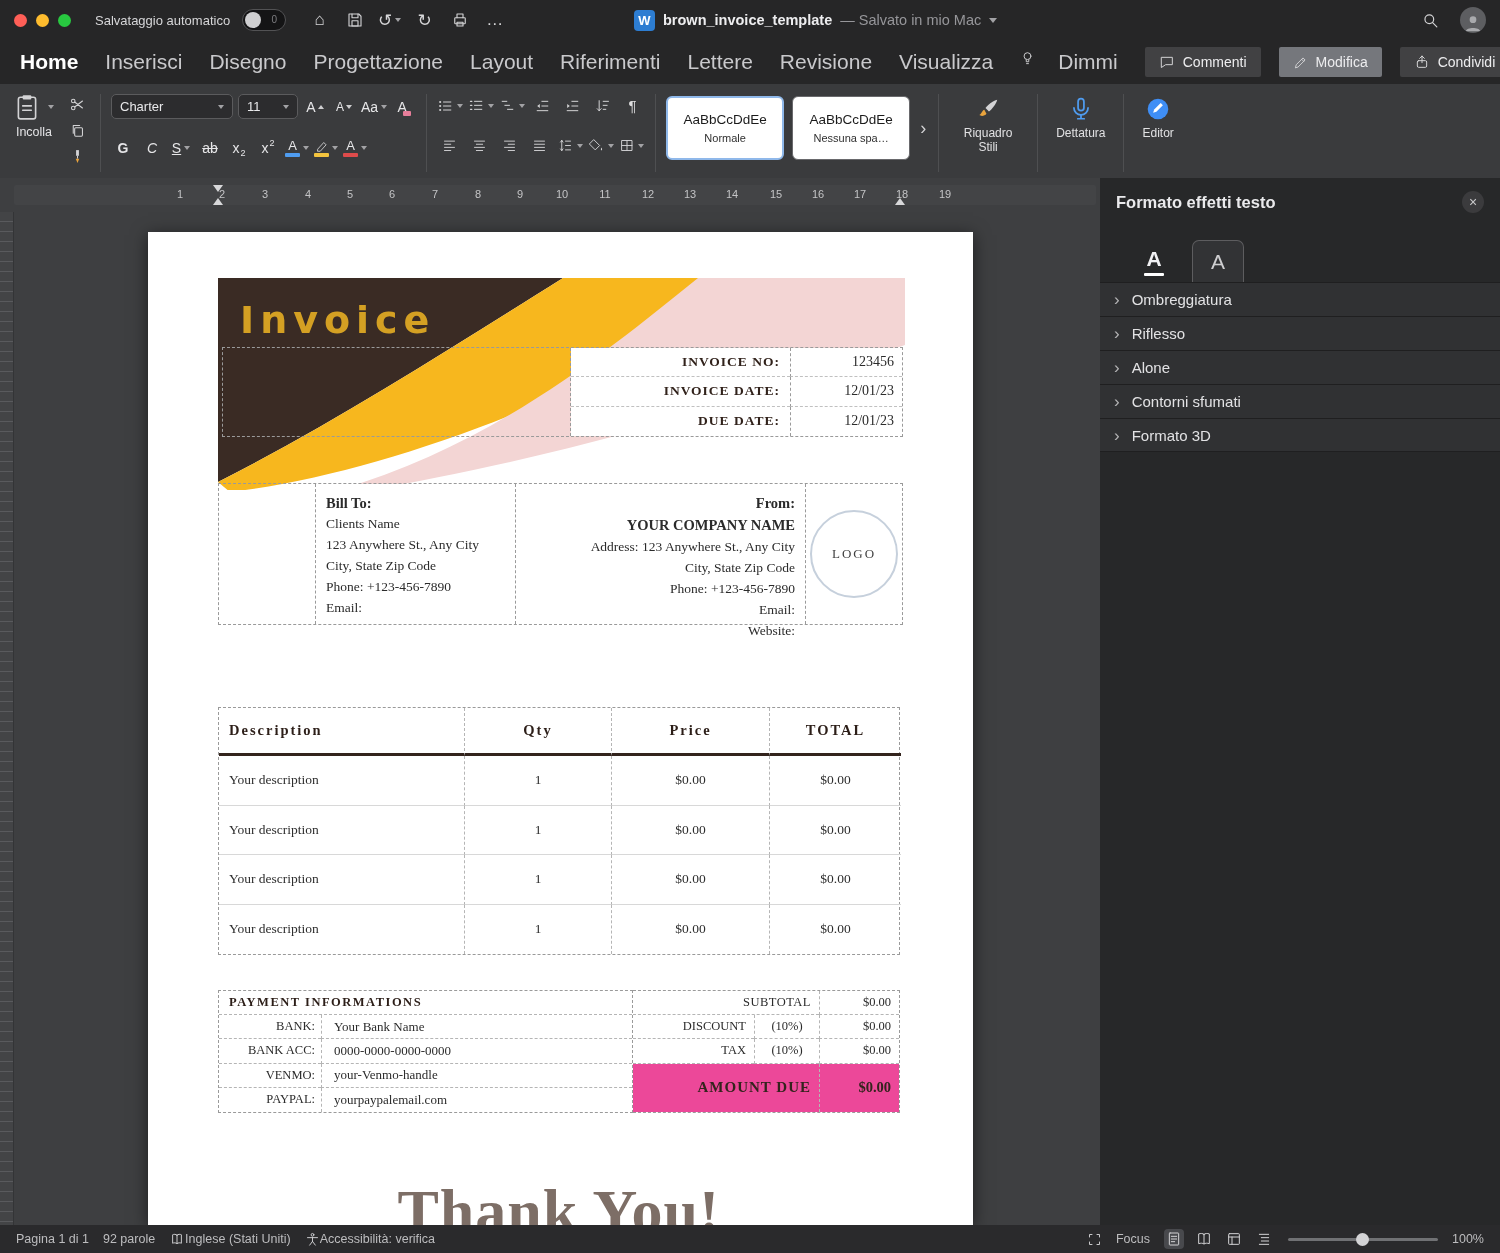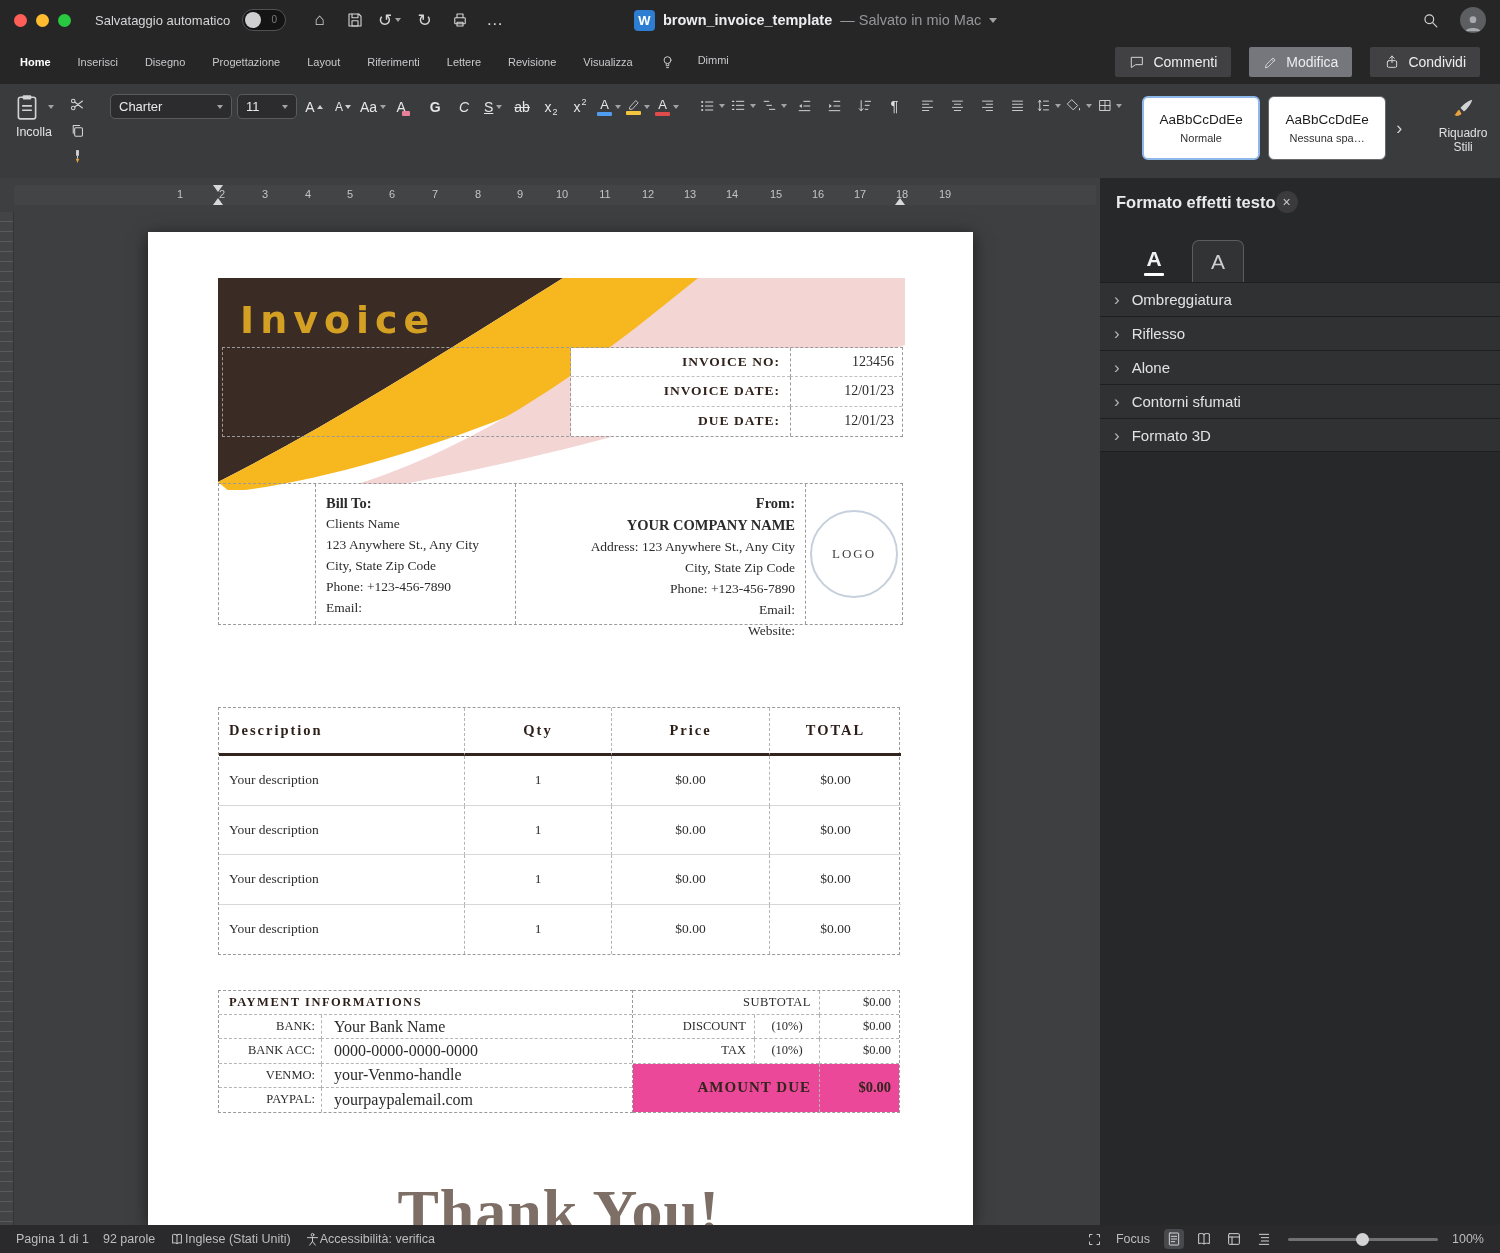--- a/index.html
+++ b/index.html
@@ -22,35 +22,35 @@
   .cv.sm{border-left-width:3.5px;border-right-width:3.5px;border-top-width:4px;margin-left:3px}
   .tb-title{position:absolute;left:634px;top:0;height:40px;display:flex;align-items:center;gap:8px}
   .word-badge{width:21px;height:21px;border-radius:4px;background:#2d7dd2;color:#fff;font-weight:700;font-size:13px;display:flex;align-items:center;justify-content:center}
   .doc-name{color:#ededef;font-weight:700;font-size:14.5px}
   .doc-status{color:#96969a;font-size:14.5px}
   .tb-right{margin-left:auto;display:flex;gap:16px;align-items:center}
   .avatar{width:26px;height:26px;border-radius:50%;background:#5d5e61;overflow:hidden;display:flex;align-items:flex-end;justify-content:center}
 
   
   .menubar{height:44px;background:#262627;display:flex;align-items:center;padding:0 20px;gap:27px}
-  .mtab{color:#c9c9cc;font-size:11px;white-space:nowrap}
+  .mtab{color:#c9c9cc;font-size:21px;white-space:nowrap}
   .mtab.active{color:#fff;font-weight:700}
   .dimmi{display:flex;gap:23px}
   .mb-right{margin-left:auto;display:flex;gap:18px}
   .pill{height:30px;border-radius:2px;display:flex;align-items:center;gap:8px;padding:0 14px;font-size:14px;color:#ededef;background:#414143}
   .pill.edit{background:#75777c}
 
   
   .ribbon{height:94px;background:#3a3b3d;display:flex;align-items:flex-start;padding:8px 10px 4px;gap:7px}
   .vsep{width:1px;align-self:stretch;background:#4e4f51;margin:2px 3px}
   .paste{display:flex;flex-direction:column;align-items:center;gap:4px;color:#e3e3e5;padding:1px 4px}
   .paste .lab{font-size:12.5px}
   .mini-col{display:flex;flex-direction:column;gap:3px;padding-top:1px}
   .icon-btn{min-width:25px;height:23px;display:flex;align-items:center;justify-content:center;border-radius:4px;color:#dededf}
-  .grp{display:flex;flex-direction:row;gap:8px;padding-top:2px}
+  .grp{display:flex;flex-direction:column;gap:17px;padding-top:2px}
   .frow{display:flex;align-items:center;gap:5px}
   .select{height:25px;background:#2c2c2e;border:1px solid #5b5b5d;border-radius:5px;color:#e9e9eb;font-size:13px;display:flex;align-items:center;justify-content:space-between;padding:0 8px;gap:8px}
   .fmt{min-width:24px;height:24px;display:flex;align-items:center;justify-content:center;color:#e6e6e8;font-size:14px;border-radius:4px}
   .b7{font-weight:700}.it{font-style:italic}.un{text-decoration:underline}.st{text-decoration:line-through}
   .ss{font-size:9px;margin-left:1px}
   .ss.up{align-self:flex-start;margin-top:2px}
   .ss.dn{align-self:flex-end;margin-bottom:2px}
   .abar{display:flex;flex-direction:column;align-items:center;line-height:1}
   .abar .l{font-size:13px;color:#e6e6e8}
   .bar{width:15px;height:4px;border-radius:1px;margin-top:1px}
@@ -109,36 +109,36 @@
   .it-h{display:flex;align-items:center;justify-content:center;font-weight:700;font-size:14.5px;letter-spacing:2px;color:#2c1e18;border-bottom:3px solid #33241d}
   .it-c{display:flex;align-items:center;justify-content:center;font-size:13.5px;color:#2e2e2e}
   .fc{justify-content:flex-start;padding-left:10px}
   .cl{border-left:1px dashed #b5b5b5}
   .rb{border-bottom:1px solid #d8d8d8}
 
   .pay{left:70px;top:758px;width:682px;height:123px;display:flex;z-index:2;font-size:12.5px}
   .pay-l{width:415px;border:1px dashed #9a9a9a;display:grid;grid-template-columns:102px 1fr;grid-template-rows:repeat(5,1fr);background:#fff}
   .pl-h{grid-column:1/3;display:flex;align-items:center;padding-left:10px;font-weight:700;letter-spacing:1.5px;color:#2c1e18;font-size:12.5px}
   .pl-lab{display:flex;align-items:center;justify-content:flex-end;padding-right:6px}
-  .pl-val{display:flex;align-items:center;padding-left:12px;border-left:1px dashed #b5b5b5;font-size:16px}
+  .pl-val{display:flex;align-items:center;padding-left:12px;border-left:1px dashed #b5b5b5;font-size:13px}
   .pbb{border-bottom:1px dashed #b5b5b5}
   .pay-r{flex:1;border:1px dashed #9a9a9a;border-left:none;display:grid;grid-template-columns:1fr 65px 80px;grid-template-rows:1fr 1fr 1fr 2fr;background:#fff}
   .pr{display:flex;align-items:center}
   .sp2{grid-column:1/3;justify-content:flex-end;padding-right:8px;letter-spacing:.5px}
   .pct{justify-content:center;border-left:1px dashed #b5b5b5}
   .amt{justify-content:flex-end;padding-right:8px;border-left:1px dashed #b5b5b5}
   .due{background:#ec4899;font-weight:700;color:#33241d}
   .due.lab{font-size:15px;letter-spacing:1px}
   .due.amt{font-size:14.5px}
 
   .thanks{left:70px;top:948px;width:682px;text-align:center;font-weight:700;font-size:62px;color:#7d6e66;letter-spacing:1px;line-height:1}
 
   
   .panel{width:400px;background:#272829;display:flex;flex-direction:column}
-  .panel-head{height:48px;display:flex;align-items:center;justify-content:flex-start;padding:0 16px}
+  .panel-head{height:48px;display:flex;align-items:center;justify-content:space-between;padding:0 16px}
   .panel-title{color:#eaeaec;font-size:16.5px;font-weight:600}
   .close-btn{width:22px;height:22px;border-radius:50%;background:#3b3b3d;color:#c9c9cb;display:flex;align-items:center;justify-content:center;font-size:14px}
   .ptabs{display:flex;align-items:flex-end;gap:12px;padding:0 28px;height:56px}
   .ptab{width:52px;height:42px;display:flex;align-items:center;justify-content:center}
   .ptab .big-a{color:#f1f1f3;font-size:21px;font-weight:600}
   .ptab1 .inner{display:flex;flex-direction:column;align-items:center;gap:2px}
   .ptab1 .ubar{width:20px;height:3px;background:#fff;border-radius:1px}
   .ptab2{background:#323335;border:1px solid #5d5d5f;border-bottom:none;border-radius:7px 7px 0 0}
   .ptab2 .big-a{color:#cfcfd1;font-weight:400}
   .prow{height:34px;background:#303133;border-top:1px solid #1f1f20;display:flex;align-items:center;gap:12px;padding:0 14px;color:#e2e2e4;font-size:15px}

